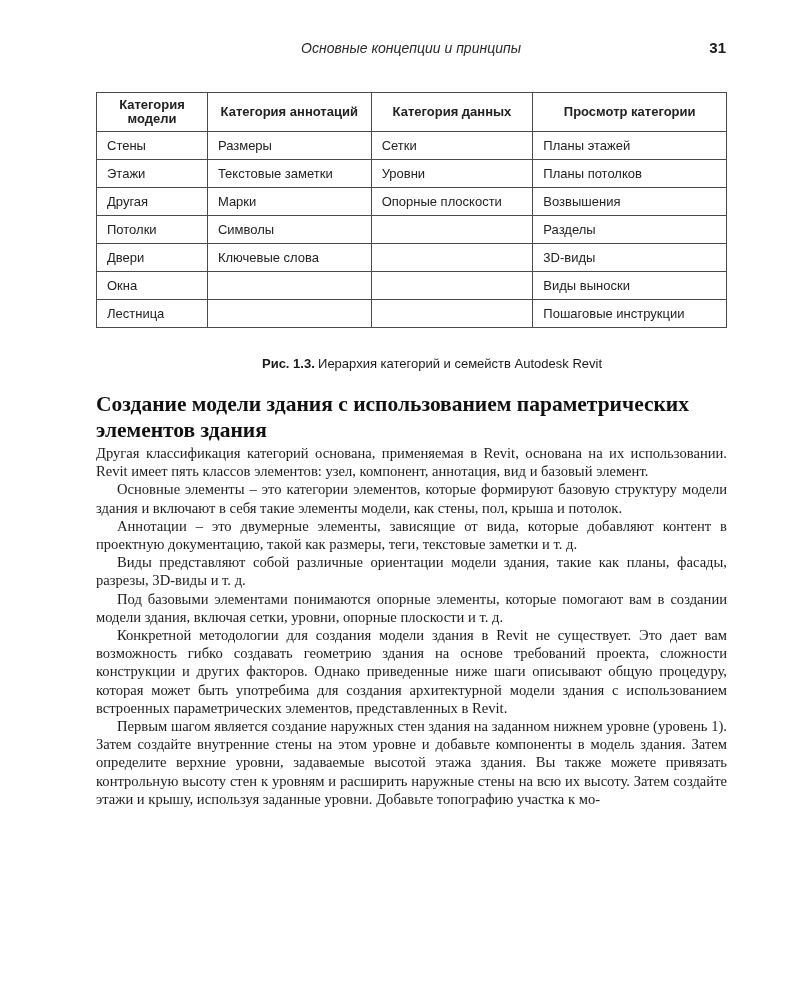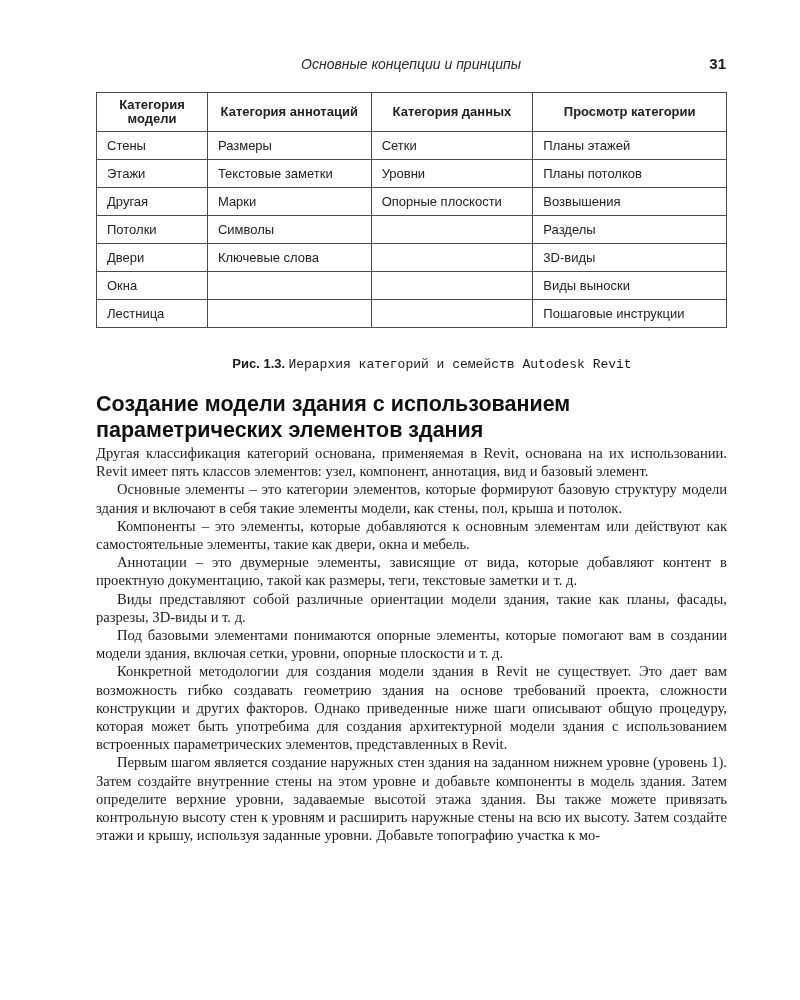--- a/index.html
+++ b/index.html
@@ -1,18 +1,18 @@
 <!DOCTYPE html>
 <html><head>
 <meta charset="utf-8">
 <style>
   html, body { margin: 0; padding: 0; background: #ffffff; }
   body { width: 800px; height: 1000px; position: relative; overflow: hidden; color: #1a1a1a; }
   .running-head {
-    position: absolute; left: 96px; top: 56px; width: 630px; height: 20px;
+    position: absolute; left: 96px; top: 40px; width: 630px; height: 20px;
     font-family: "Liberation Sans", sans-serif;
   }
   .running-title {
     position: absolute; left: 0; right: 0; top: 0; text-align: center;
     font-style: italic; font-size: 14px; color: #2a2a2a;
   }
   .page-number {
     position: absolute; right: 0; top: -1px; font-weight: bold; font-size: 15px;
   }
   table.revit {
@@ -23,24 +23,24 @@
   table.revit td, table.revit th { border: 1px solid #4a4a4a; padding: 0 10px; }
   table.revit .caption-row th { height: 22px; font-weight: bold; font-size: 13px; text-align: center; }
   table.revit .head-row th { height: 38px; font-weight: bold; text-align: center; line-height: 14px; margin-left: 28px; }
   table.revit td { height: 27px; text-align: left; }
   col.c1 { width: 111px; } col.c2 { width: 164px; } col.c3 { width: 162px; } col.c4 { width: 194px; }
   .figure-caption {
     position: absolute; left: 96px; width: 631px; top: 356px; text-align: center;
     font-size: 13px;
   }
   .figure-caption .fig-label { font-family: "Liberation Sans", sans-serif; font-weight: bold; margin-left: 41px; }
-  .figure-caption .fig-text { font-family: Liberation Mono, monospace; }
+  .figure-caption .fig-text { font-family: Liberation Sans, sans-serif; }
   h2.section-title {
     position: absolute; left: 96px; top: 391px; width: 640px; margin: 0;
-    font-family: Liberation Sans, sans-serif; font-weight: bold; font-size: 21.5px;
+    font-family: Liberation Serif, serif; font-weight: bold; font-size: 21.5px;
     line-height: 26px; color: #111;
   }
   .body-text {
     position: absolute; left: 96px; top: 444px; width: 631px;
     font-family: "Liberation Serif", serif; font-size: 14.6px; line-height: 18.2px;
     text-align: justify; color: #1c1c1c;
   }
   .body-text p { margin: 0; text-indent: 21px; hyphens: auto; }
   .body-text p.first { text-indent: 0; }
 </style>
@@ -116,19 +116,18 @@
 <div class="figure-caption">
   <span class="fig-label">Рис. 1.3.</span>
   <span class="fig-text">Иерархия категорий и семейств Autodesk Revit</span>
 </div>
 
 <h2 class="section-title">Создание модели здания с использованием параметрических элементов здания</h2>
 
 <div class="body-text">
   <p class="first">Другая классификация категорий основана, применяемая в Revit, основана на их использовании. Revit имеет пять классов элементов: узел, компонент, аннотация, вид и базовый элемент.</p>
   <p>Основные элементы – это категории элементов, которые формируют базовую структуру модели здания и включают в себя такие элементы модели, как стены, пол, крыша и потолок.</p>
-  <p>Компоненты – это элементы, которые добавляются к основным элементам или действуют как самостоятельные элементы, такие как двери, окна и мебель.</p>
   <p>Аннотации – это двумерные элементы, зависящие от вида, которые добавляют контент в проектную документацию, такой как размеры, теги, текстовые заметки и т. д.</p>
   <p>Виды представляют собой различные ориентации модели здания, такие как планы, фасады, разрезы, 3D-виды и т. д.</p>
   <p>Под базовыми элементами понимаются опорные элементы, которые помогают вам в создании модели здания, включая сетки, уровни, опорные плоскости и т. д.</p>
   <p>Конкретной методологии для создания модели здания в Revit не существует. Это дает вам возможность гибко создавать геометрию здания на основе требований проекта, сложности конструкции и других факторов. Однако приведенные ниже шаги описывают общую процедуру, которая может быть употребима для создания архитектурной модели здания с использованием встроенных параметрических элементов, представленных в Revit.</p>
   <p>Первым шагом является создание наружных стен здания на заданном нижнем уровне (уровень 1). Затем создайте внутренние стены на этом уровне и добавьте компоненты в модель здания. Затем определите верхние уровни, задаваемые высотой этажа здания. Вы также можете привязать контрольную высоту стен к уровням и расширить наружные стены на всю их высоту. Затем создайте этажи и крышу, используя заданные уровни. Добавьте топографию участка к мо-</p>
 </div>
 
 </body></html>

